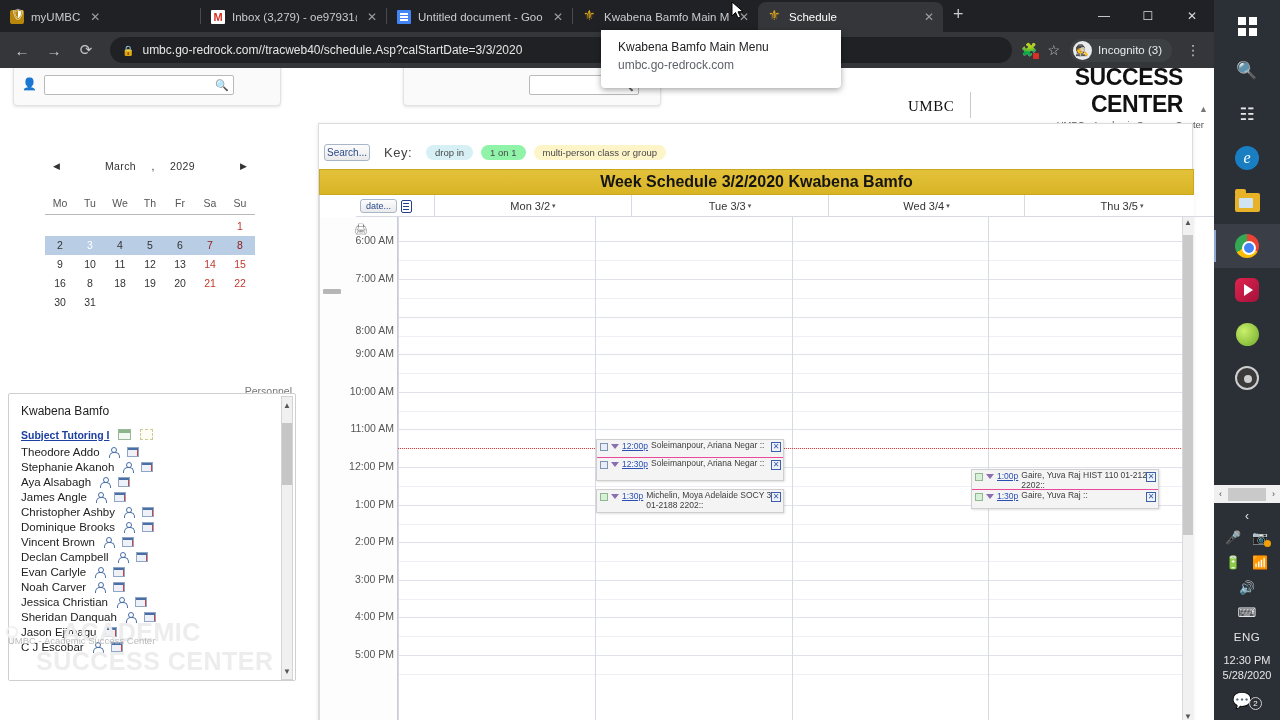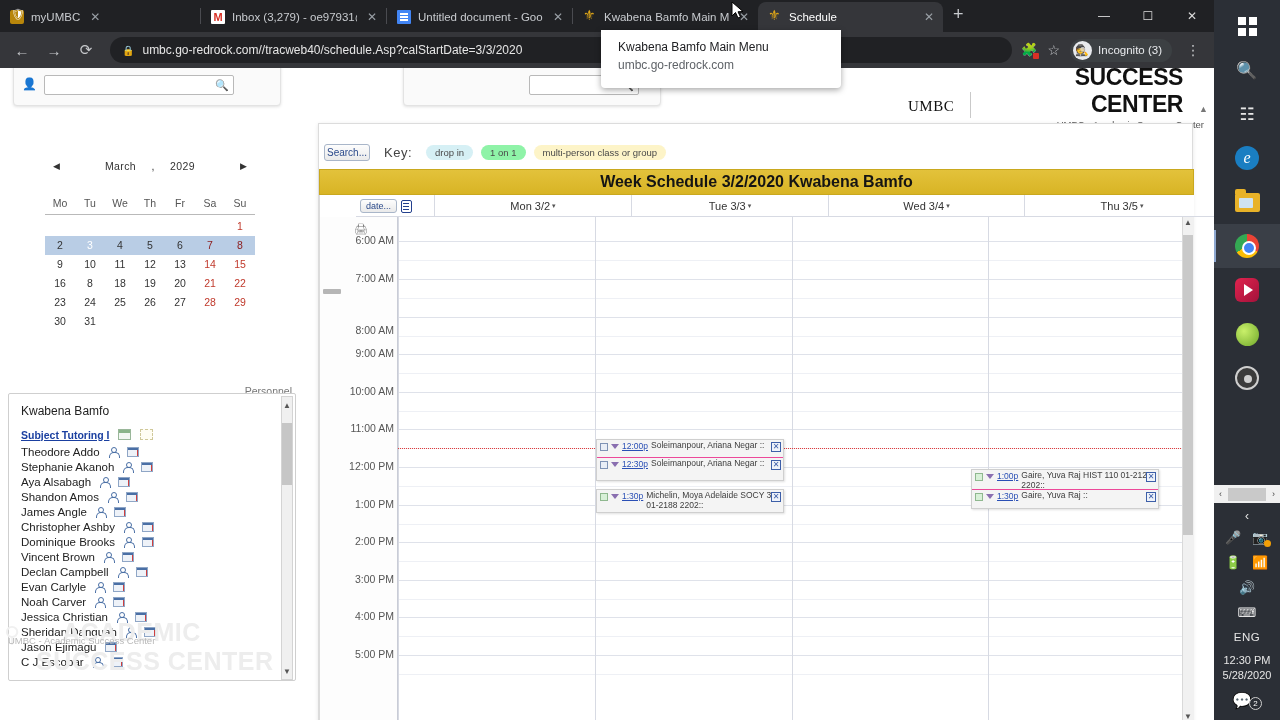--- a/index.html
+++ b/index.html
@@ -382,29 +382,20 @@
           <div class="mc-row">
             <div class="mc-cell">16</div>
             <div class="mc-cell">8</div>
             <div class="mc-cell">18</div>
             <div class="mc-cell">19</div>
             <div class="mc-cell">20</div>
             <div class="mc-cell wknd">21</div>
             <div class="mc-cell wknd">22</div>
           </div>
 
-          <div class="mc-row">
-            <div class="mc-cell">23</div>
-            <div class="mc-cell">24</div>
-            <div class="mc-cell">25</div>
-            <div class="mc-cell">26</div>
-            <div class="mc-cell">27</div>
-            <div class="mc-cell wknd">28</div>
-            <div class="mc-cell wknd">29</div>
-          </div>
 
           <div class="mc-row">
             <div class="mc-cell">30</div>
             <div class="mc-cell">31</div>
             <div class="mc-cell"></div>
             <div class="mc-cell"></div>
             <div class="mc-cell"></div>
             <div class="mc-cell wknd"></div>
             <div class="mc-cell wknd"></div>
           </div>
@@ -426,25 +417,20 @@
                 <span class="icon-person"></span>
                 <span class="icon-grid"></span>
               </div>
             <div class="p-item">
                 <span>Stephanie Akanoh</span>
                 <span class="icon-person"></span>
                 <span class="icon-grid"></span>
               </div>
             <div class="p-item">
                 <span>Aya Alsabagh</span>
-                <span class="icon-person"></span>
-                <span class="icon-grid"></span>
-              </div>
-            <div class="p-item">
-                <span>Shandon Amos</span>
                 <span class="icon-person"></span>
                 <span class="icon-grid"></span>
               </div>
             <div class="p-item">
                 <span>James Angle</span>
                 <span class="icon-person"></span>
                 <span class="icon-grid"></span>
               </div>
             <div class="p-item">
                 <span>Christopher Ashby</span>

